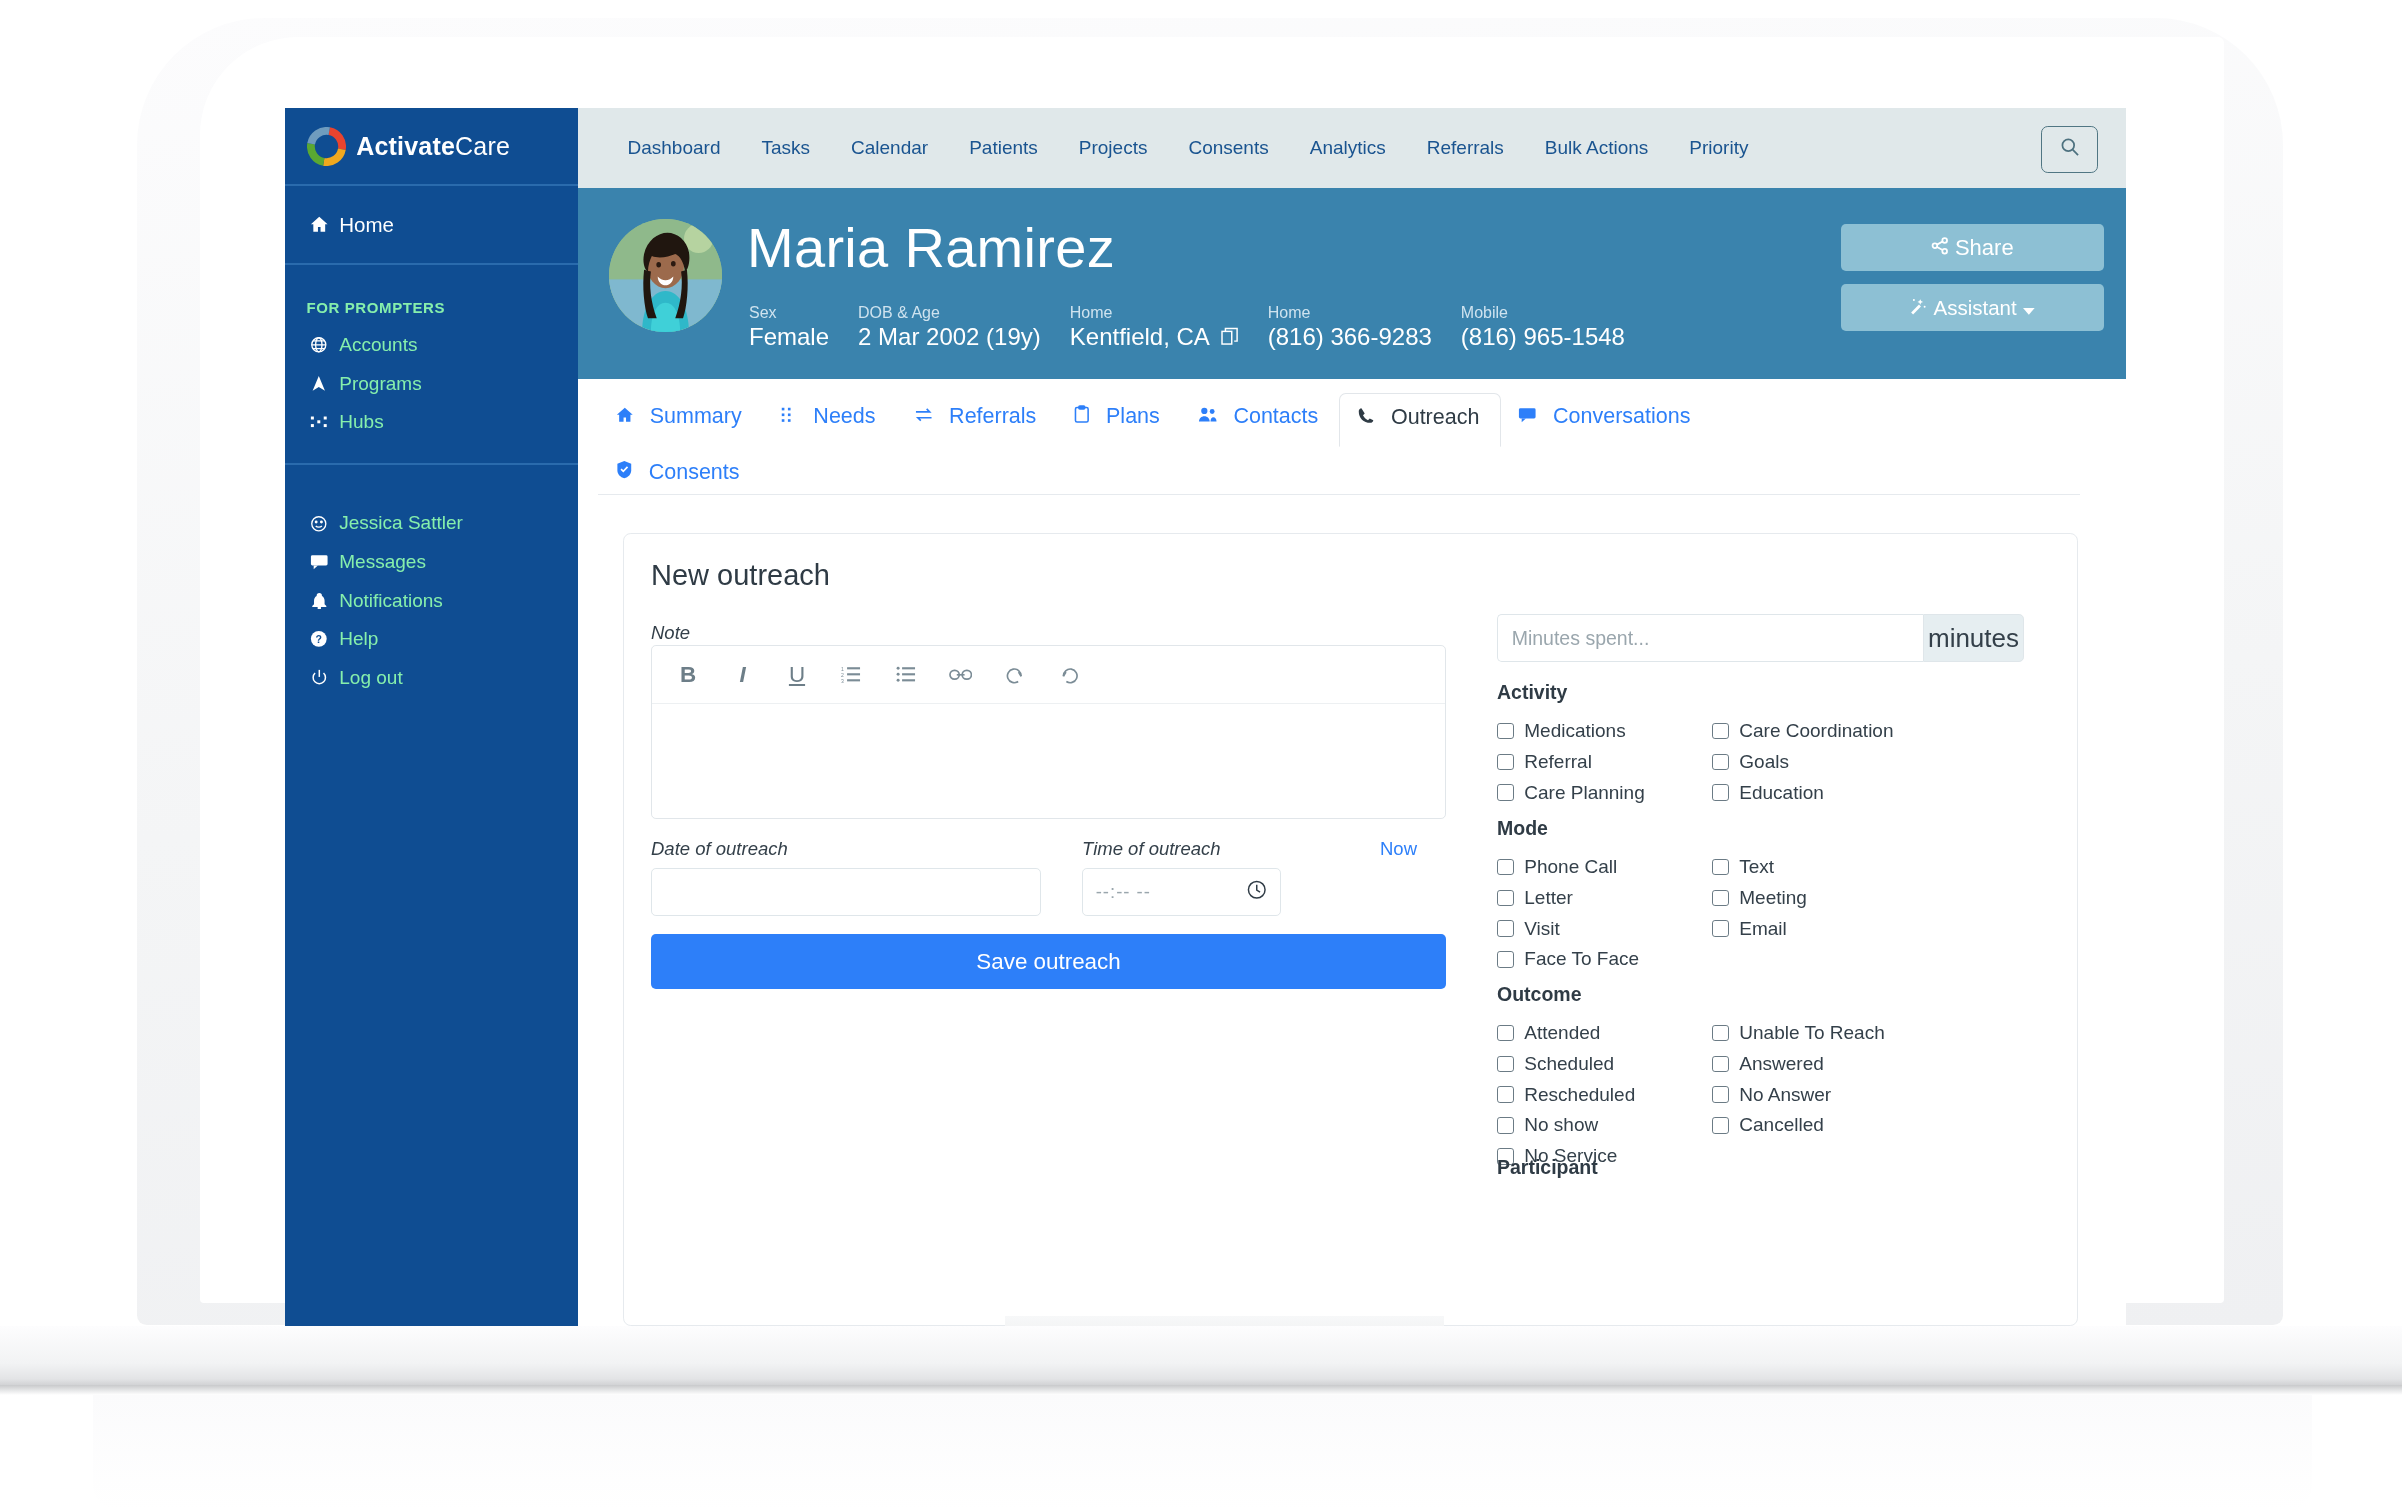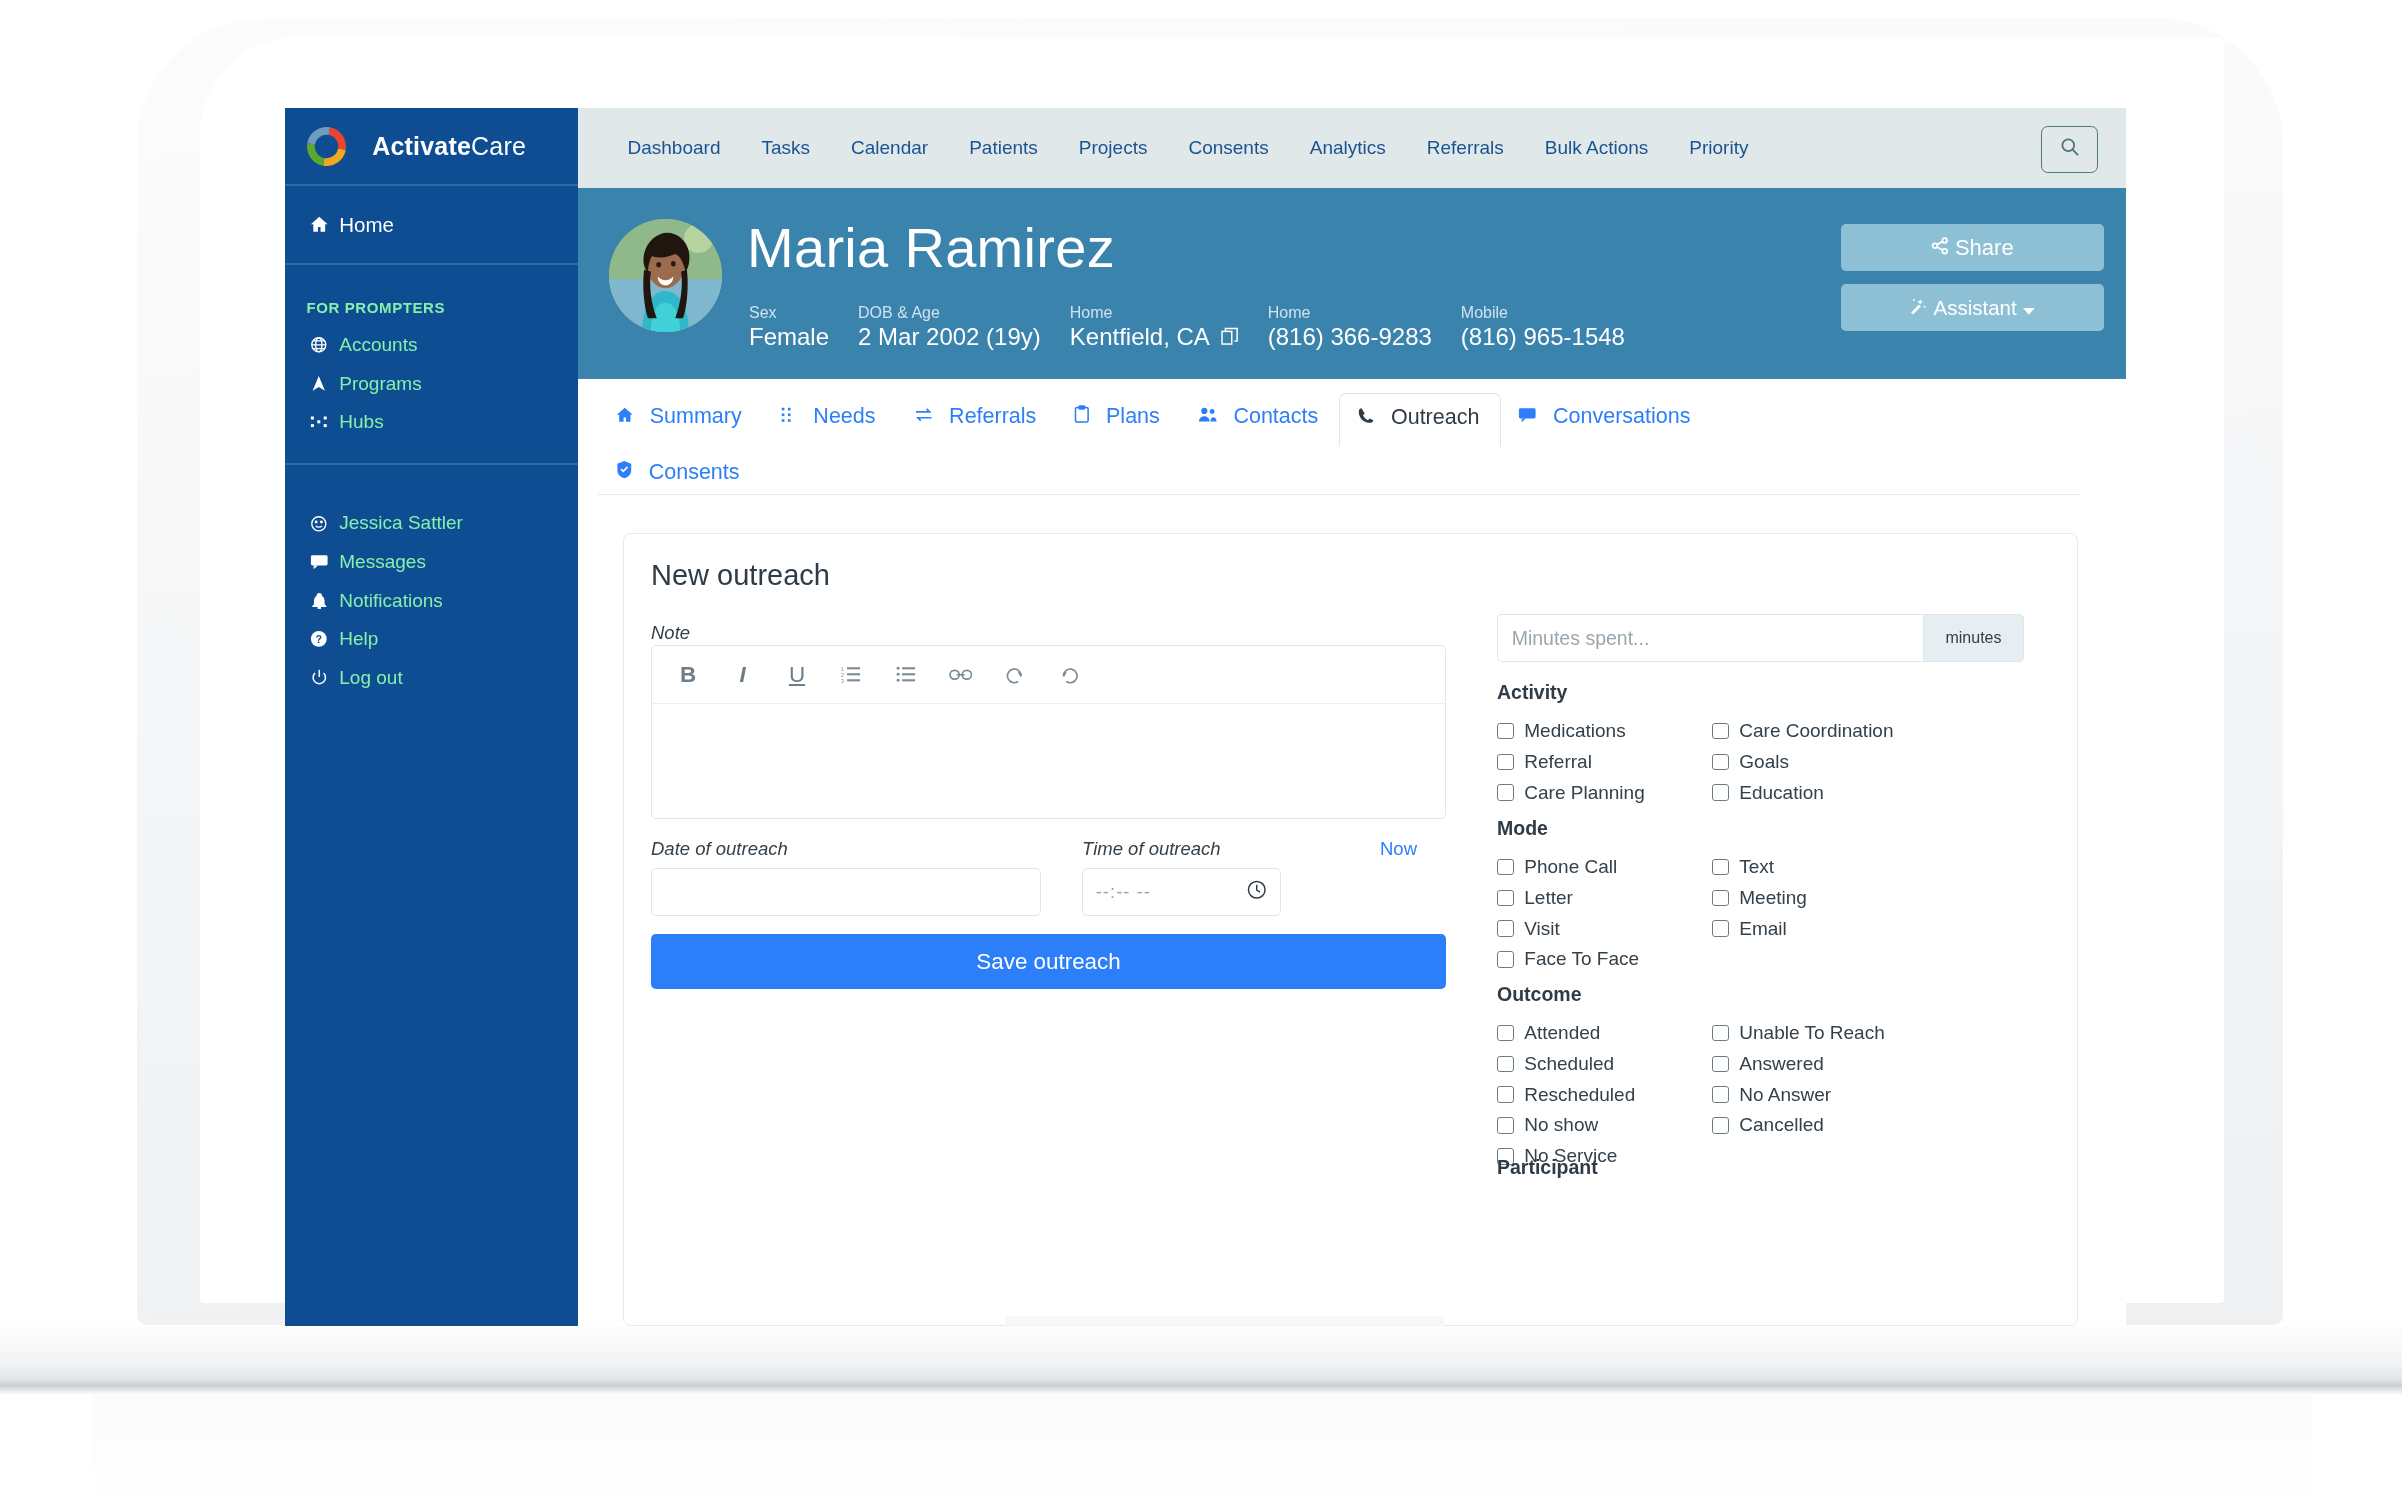--- a/index.html
+++ b/index.html
@@ -63,21 +63,21 @@
     position: absolute; left: 0; top: 0; width: 293px; height: 1218px;
     background: #0f4d92;
     color: #ffffff;
   }
   .brand-area {
     height: 78px; display: flex; align-items: center; padding-left: 21.5px;
     border-bottom: 2px solid #2a6bad;
   }
   .brand-logo { width: 39px; height: 39px; flex: 0 0 39px; margin-right: 10.7px; }
   .brand-text { font-size: 25px; letter-spacing: 0.2px; white-space: nowrap; }
-  .brand-text b { font-weight: 700; margin-left: 16px; }
+  .brand-text b { font-weight: 700; }
   .brand-text span { font-weight: 300; }
 
   .home-row {
     height: 79px; display: flex; align-items: center; padding-left: 21.5px;
     border-bottom: 2px solid #2a6bad; font-size: 20.5px; font-weight: 500;
   }
   .home-row .ico { width: 25px; margin-right: 7.8px; display:inline-flex; justify-content:center;}
 
   .section-title {
     padding: 25px 0 9.8px 21.5px; font-size: 15px; letter-spacing: 0.6px;
@@ -225,21 +225,21 @@
   }
   #minutes-input {
     flex: 1; border: 1px solid #dfe6ea; border-right: none;
     border-radius: 4.9px 0 0 4.9px; font-size: 19.5px; font-family: inherit;
     padding: 0 13.7px; color: #34404a; background: #ffffff;
   }
   #minutes-input::placeholder { color: #9aa6ad; }
   #minutes-suffix {
     width: 101px; border: 1px solid #dfe6ea; border-radius: 0 4.9px 4.9px 0;
     background: #e6eef1; display: flex; align-items: center; justify-content: center;
-    font-size: 16px; color: #34404a;
+    font-size: 26px; color: #34404a;
   }
   .group { position: absolute; left: 873px; width: 532px; }
   .group-title { font-size: 19.5px; font-weight: 600; color: #2f3b45; margin-bottom: 11.7px; }
   .cb-grid { display: grid; grid-template-columns: 215px 1fr; column-gap: 0; row-gap: 0; }
   .cb-col { display: flex; flex-direction: column; }
   .cb-item {
     display: flex; align-items: center; gap: 10.7px;
     font-size: 19px; color: #34404a; padding: 4.4px 0; cursor: pointer;
     white-space: nowrap;
   }

